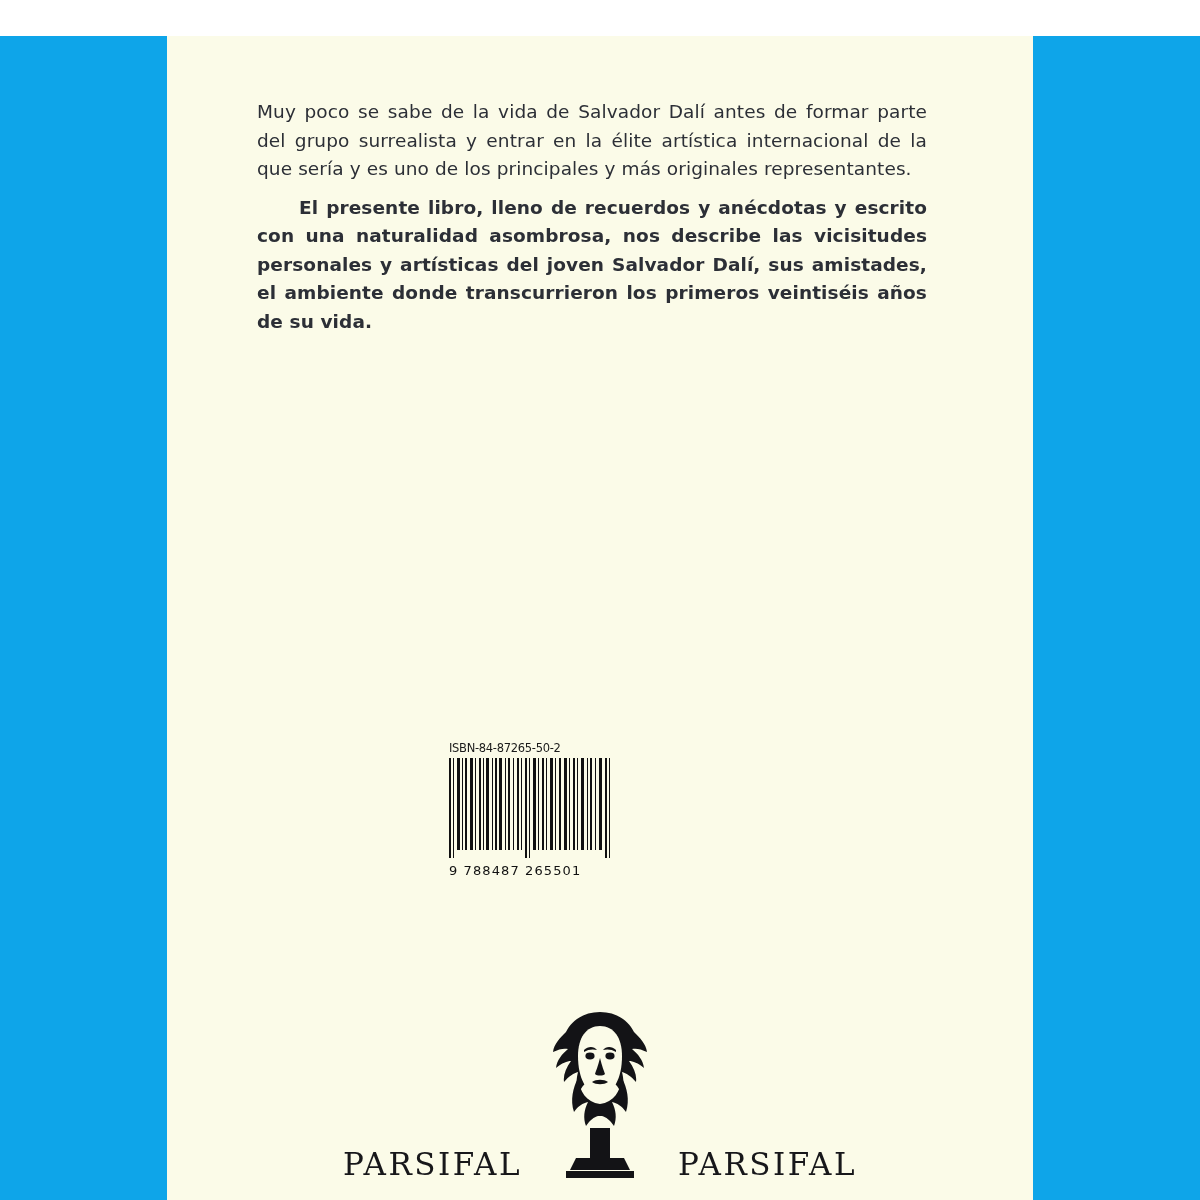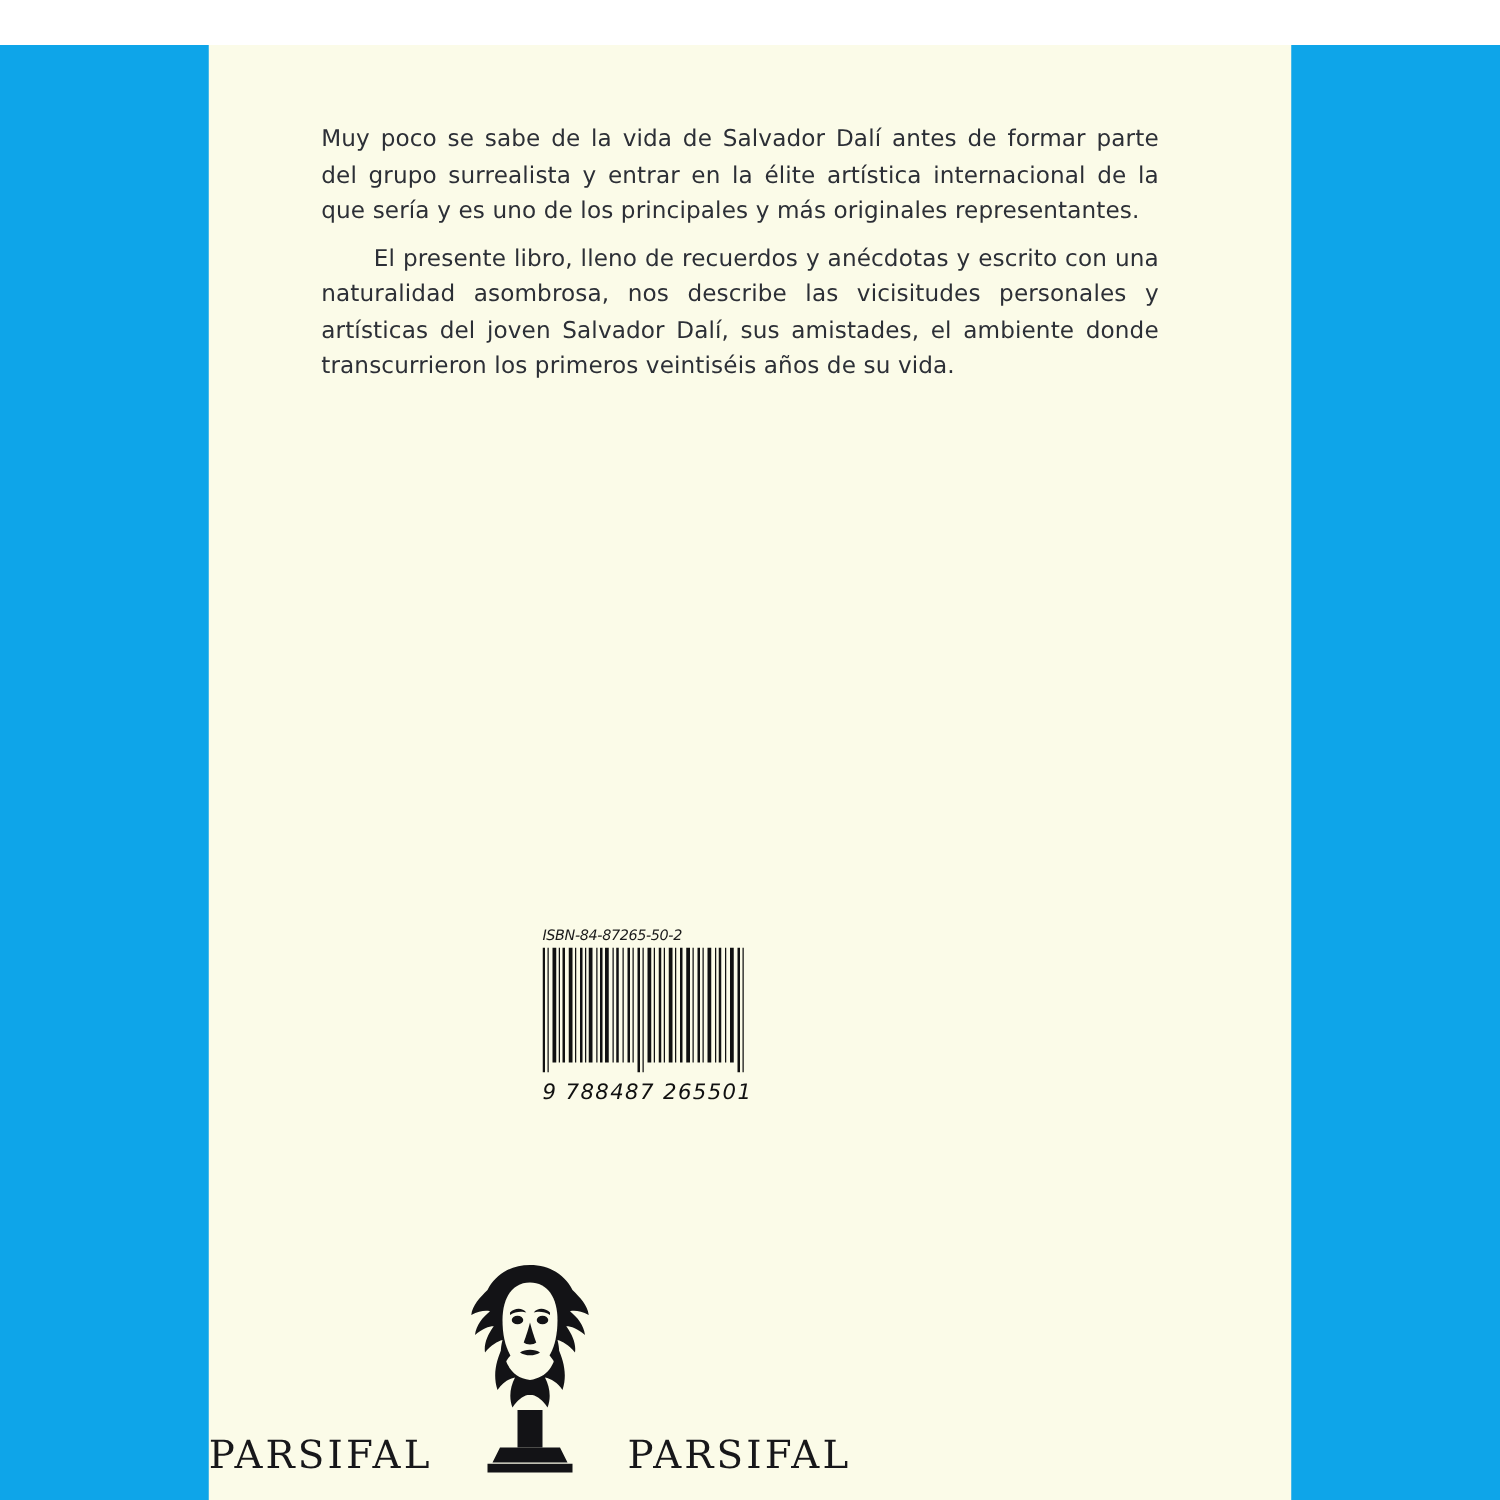--- a/index.html
+++ b/index.html
@@ -36,56 +36,57 @@
     text-align: justify;
     letter-spacing: 0.1px;
   }
   .blurb p {
     margin: 0 0 4px 0;
     text-indent: 0;
   }
   .blurb p.indented {
     text-indent: 42px;
     margin-top: 10px;
+    font-weight: bold;
   }
   .isbn-block {
     position: absolute;
-    left: 267px;
+    left: 282px;
     top: 705px;
     width: 165px;
-    font-style: italic;
   }
   .isbn-text {
     font-family: "DejaVu Sans", sans-serif;
     font-size: 11.5px;
     color: #1b1b1b;
     letter-spacing: -0.3px;
     margin-bottom: 3px;
     white-space: nowrap;
   }
   .barcode {
     width: 163px;
     height: 100px;
     background-repeat: repeat-x;
   }
   .barcode-digits {
     font-family: "DejaVu Sans", sans-serif;
-    font-size: 17px;
+    font-size: 13px;
     color: #111;
     letter-spacing: 1.1px;
     margin-top: 1px;
     white-space: nowrap;
   }
   .publisher {
     position: absolute;
     left: 0;
     right: 0;
     bottom: 48px;
     display: flex;
     align-items: flex-end;
+    justify-content: center;
     gap: 0px;
   }
   .pub-word {
     font-family: "DejaVu Serif", serif;
     font-size: 31px;
     letter-spacing: 2.5px;
     color: #17171a;
     padding-bottom: 6px;
   }
   .pub-word.left { margin-right: 18px; }

